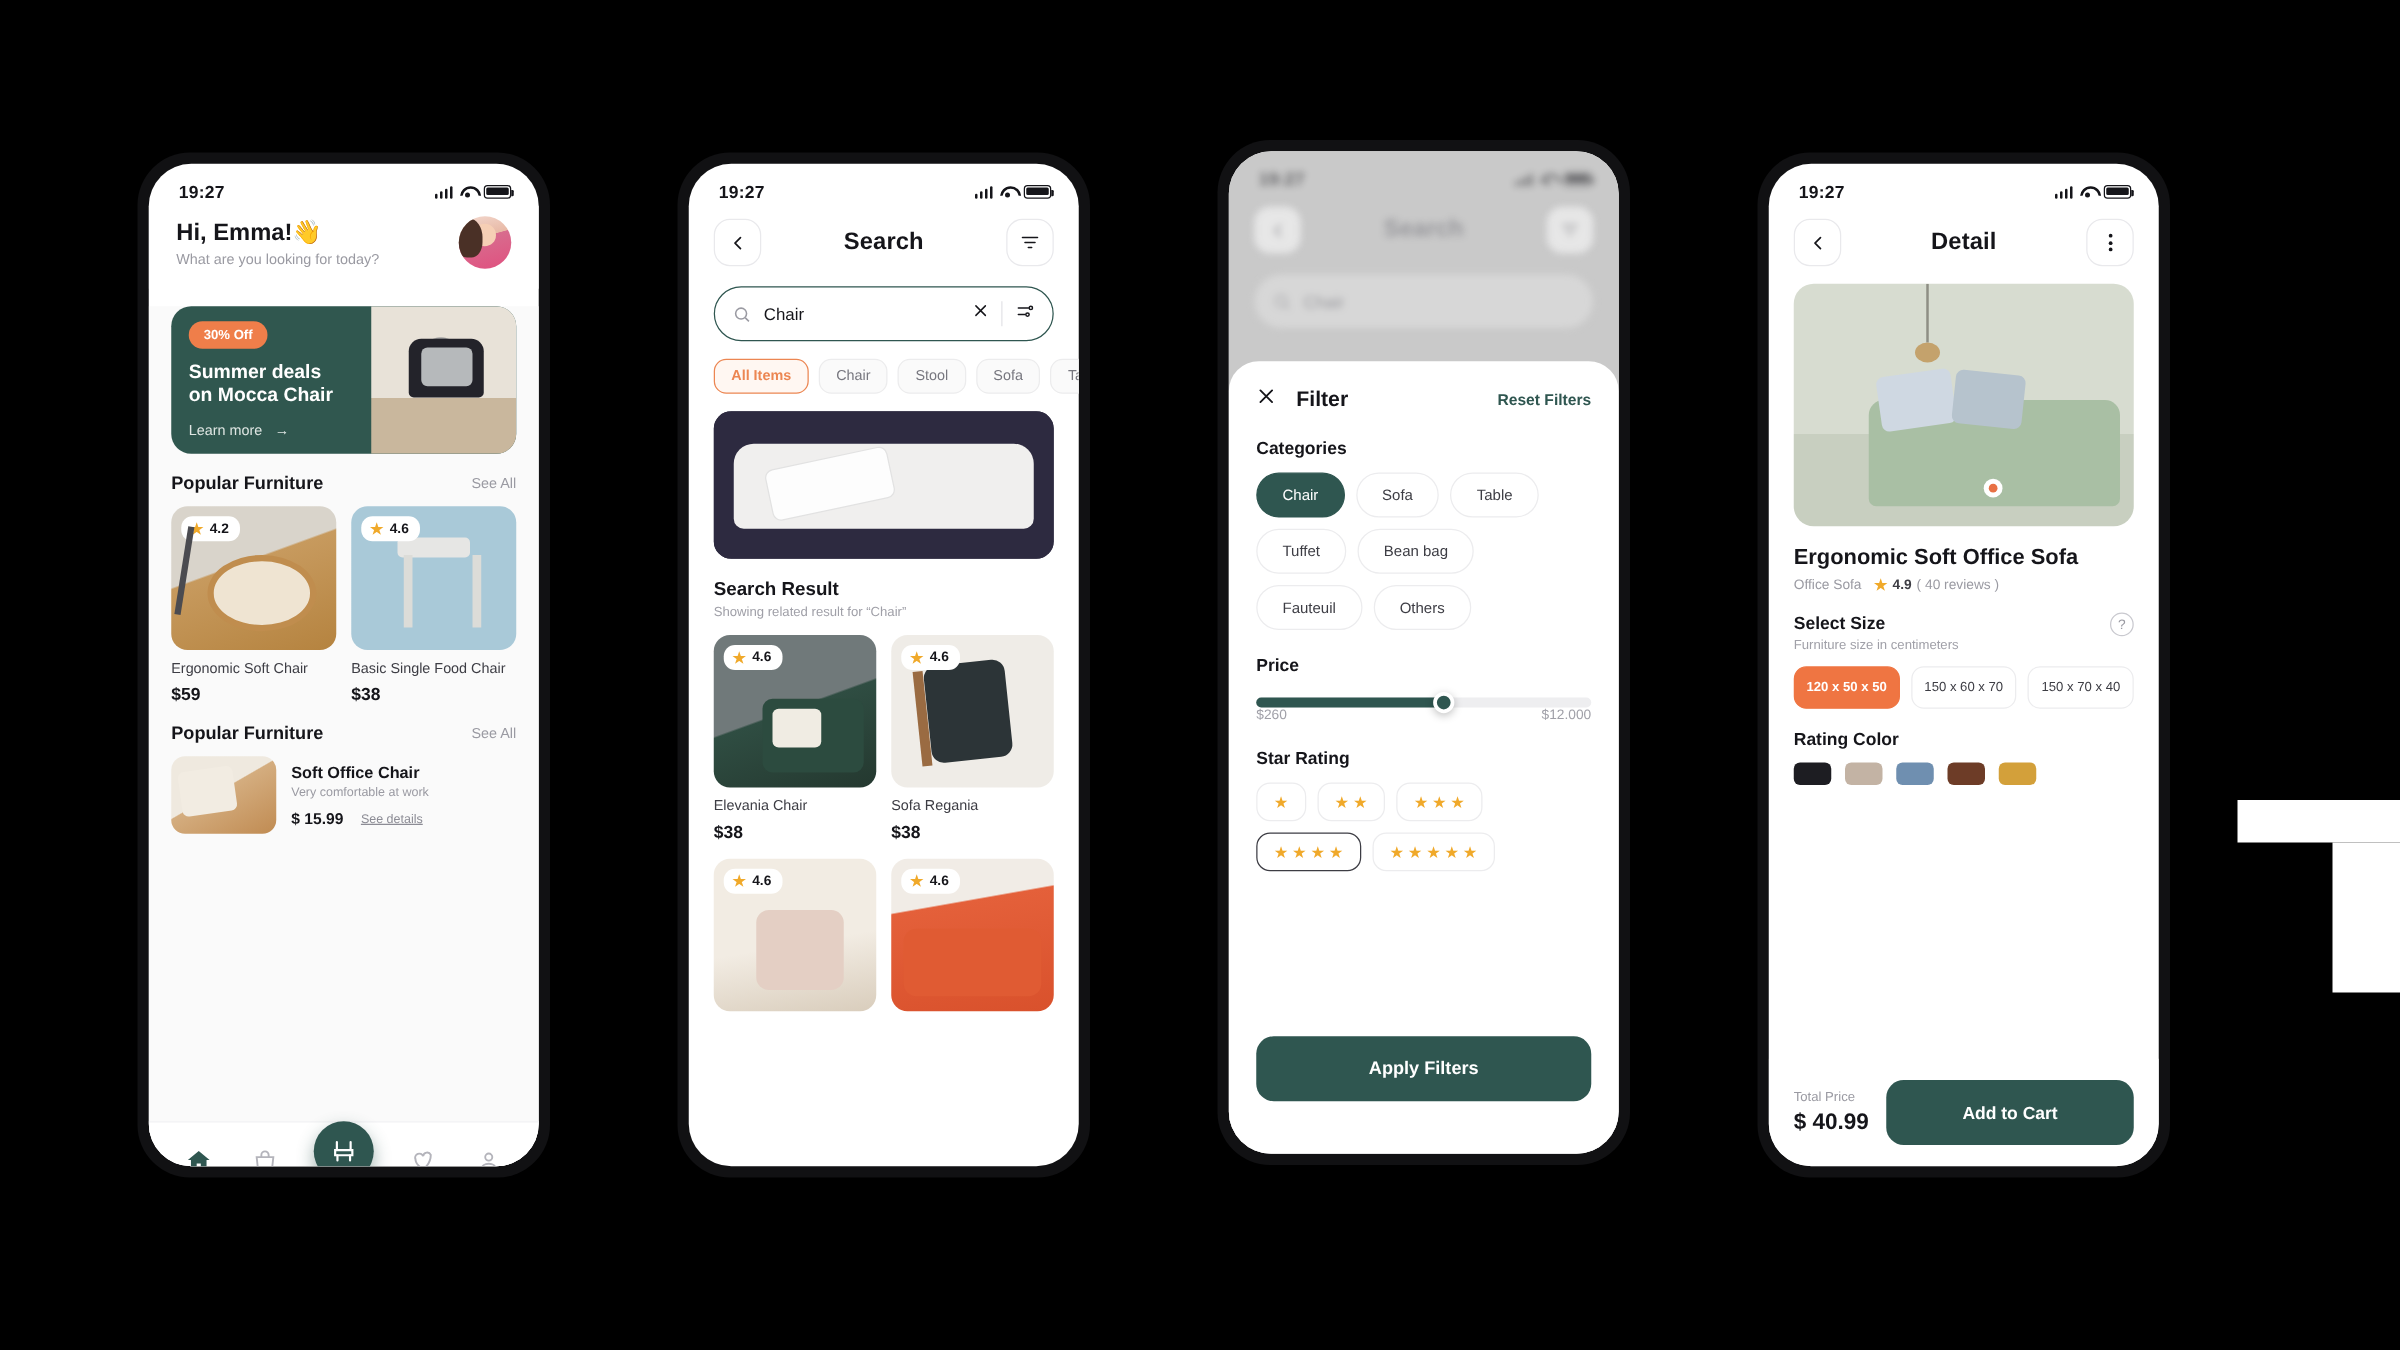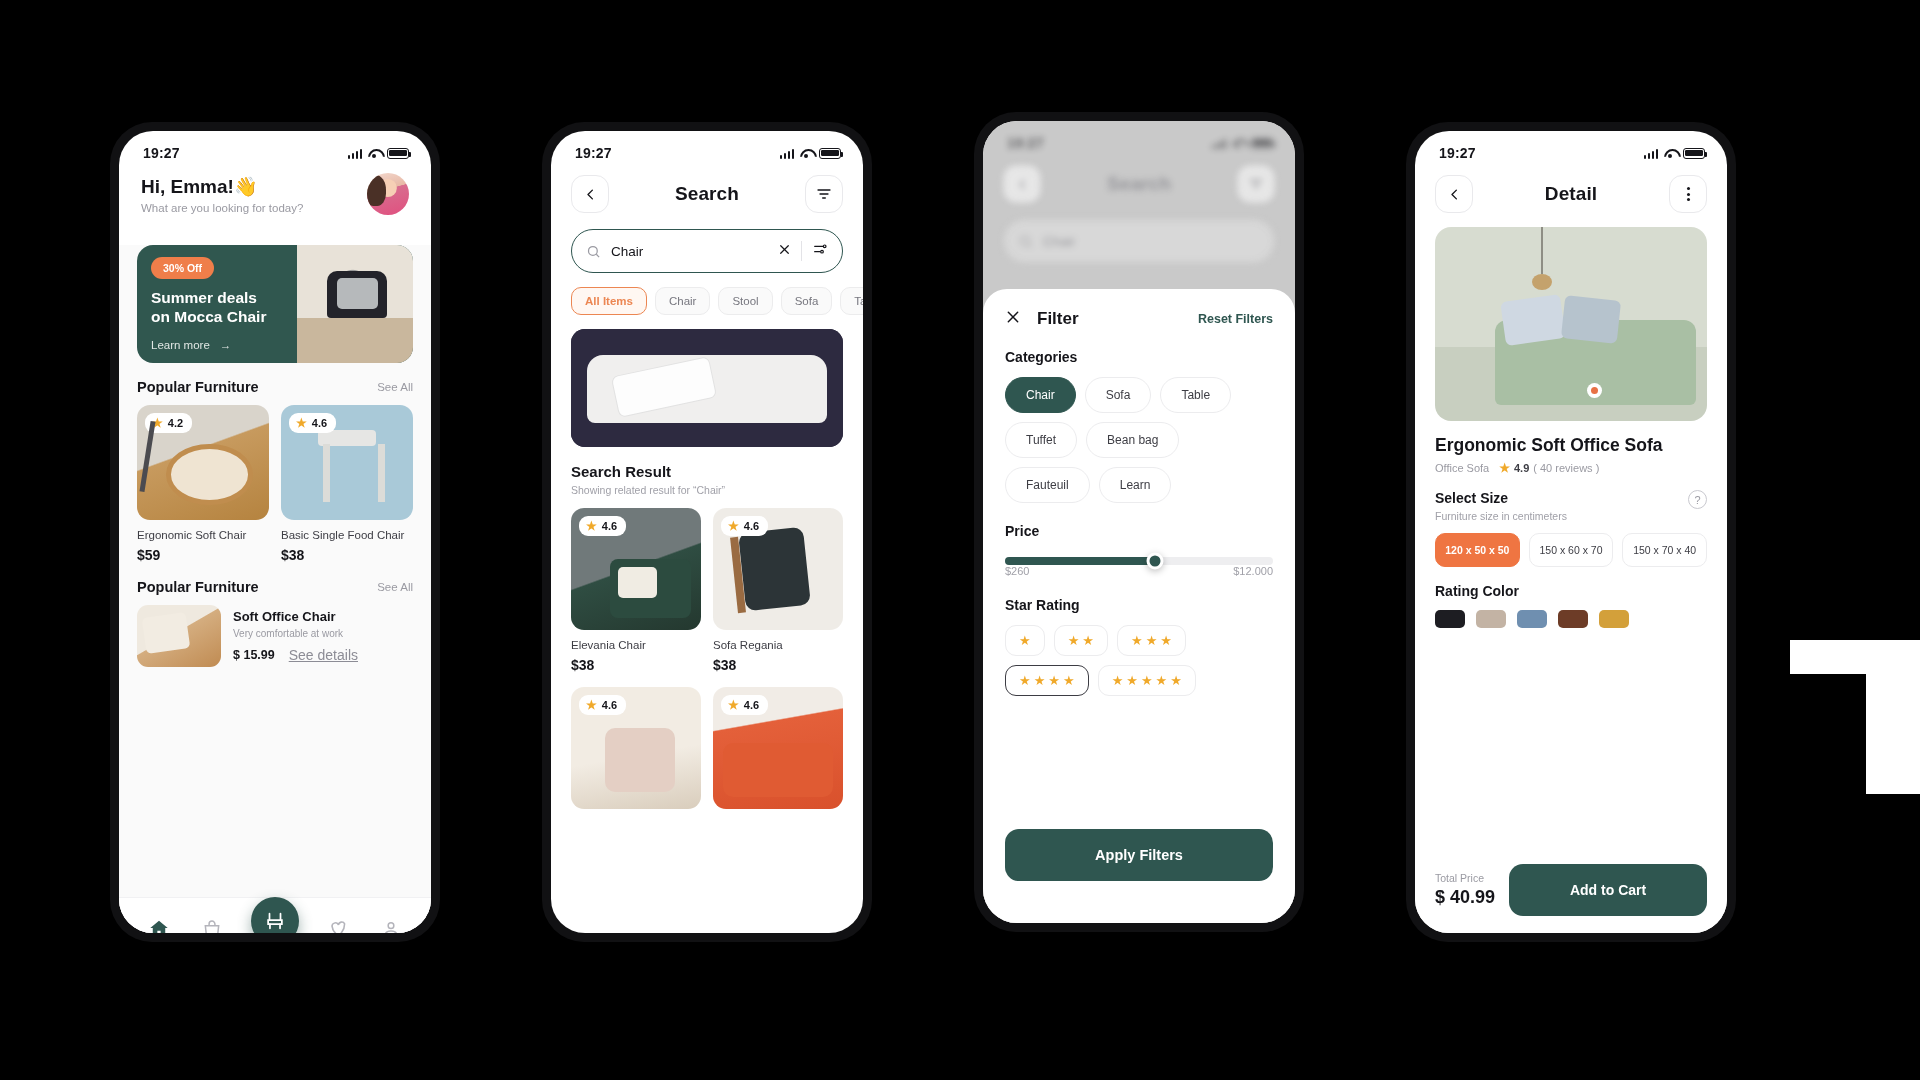--- a/index.html
+++ b/index.html
@@ -139,21 +139,21 @@
 
   .listrow{ display:flex; gap:12px; margin: 10px 18px 0 18px; align-items:center;}
   .lthumb{ width:84px;height:62px;border-radius:11px;flex:0 0 auto;
     background:linear-gradient(150deg,#efe9df 0 45%,#d4ad7f 46%,#c08b52 100%);position:relative;overflow:hidden;}
   .lthumb::before{content:"";position:absolute;left:8%;top:16%;width:52%;height:58%;
     background:#f2ece2;border-radius:5px;transform:rotate(-8deg);}
   .lname{ font-size:13px;font-weight:700;color:#15151a;}
   .ldesc{ font-size:10px;color:#9a9aa2;margin-top:4px;}
   .lfoot{ display:flex;align-items:center;gap:14px;margin-top:8px;}
   .lprice{ font-size:12.5px;font-weight:700;color:#15151a;}
-  .ldetails{ font-size:14px;color:#8c8c95;text-decoration:underline;}
+  .ldetails{ font-size:10px;color:#8c8c95;text-decoration:underline;}
 
   .tabbar{
     position:absolute;left:0;bottom:0;width:100%;height:62px;background:#fff;
     display:flex;align-items:center;justify-content:space-around;padding:0 14px;
     border-top:1px solid #f1f1f3;
   }
   .tabi{ width:26px;height:26px;display:flex;align-items:center;justify-content:center;}
   .fab{
     width:48px;height:48px;border-radius:50%;background:#2f5650;
     display:flex;align-items:center;justify-content:center;
@@ -589,21 +589,21 @@
         </div>
 
         <div class="f-label">Categories</div>
         <div class="f-chips">
           <span class="fchip on">Chair</span>
           <span class="fchip">Sofa</span>
           <span class="fchip">Table</span>
           <span class="fchip">Tuffet</span>
           <span class="fchip">Bean bag</span>
           <span class="fchip">Fauteuil</span>
-          <span class="fchip">Learn</span>
+          <span class="fchip">Others</span>
         </div>
 
         <div class="f-label">Price</div>
         <div class="slider">
           <div class="slider-fill"></div>
           <div class="slider-knob"></div>
         </div>
         <div class="slider-vals">
           <span>$260</span>
           <span>$12.000</span>

